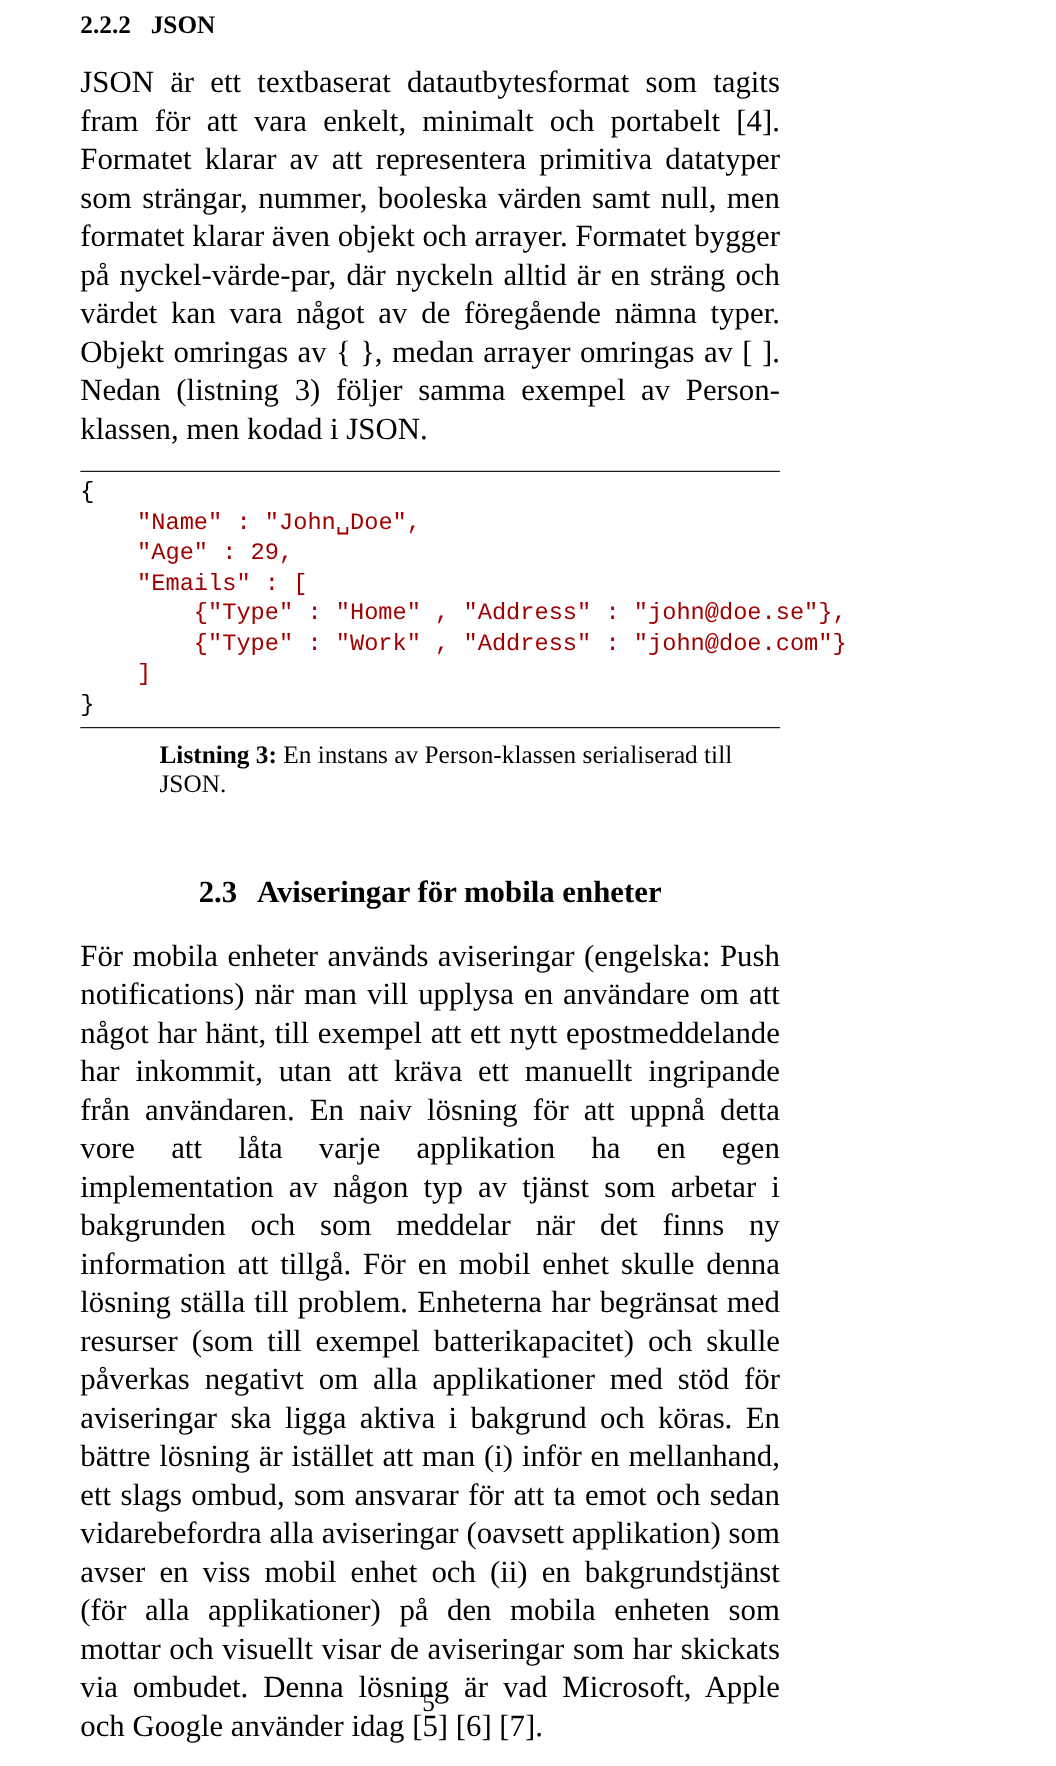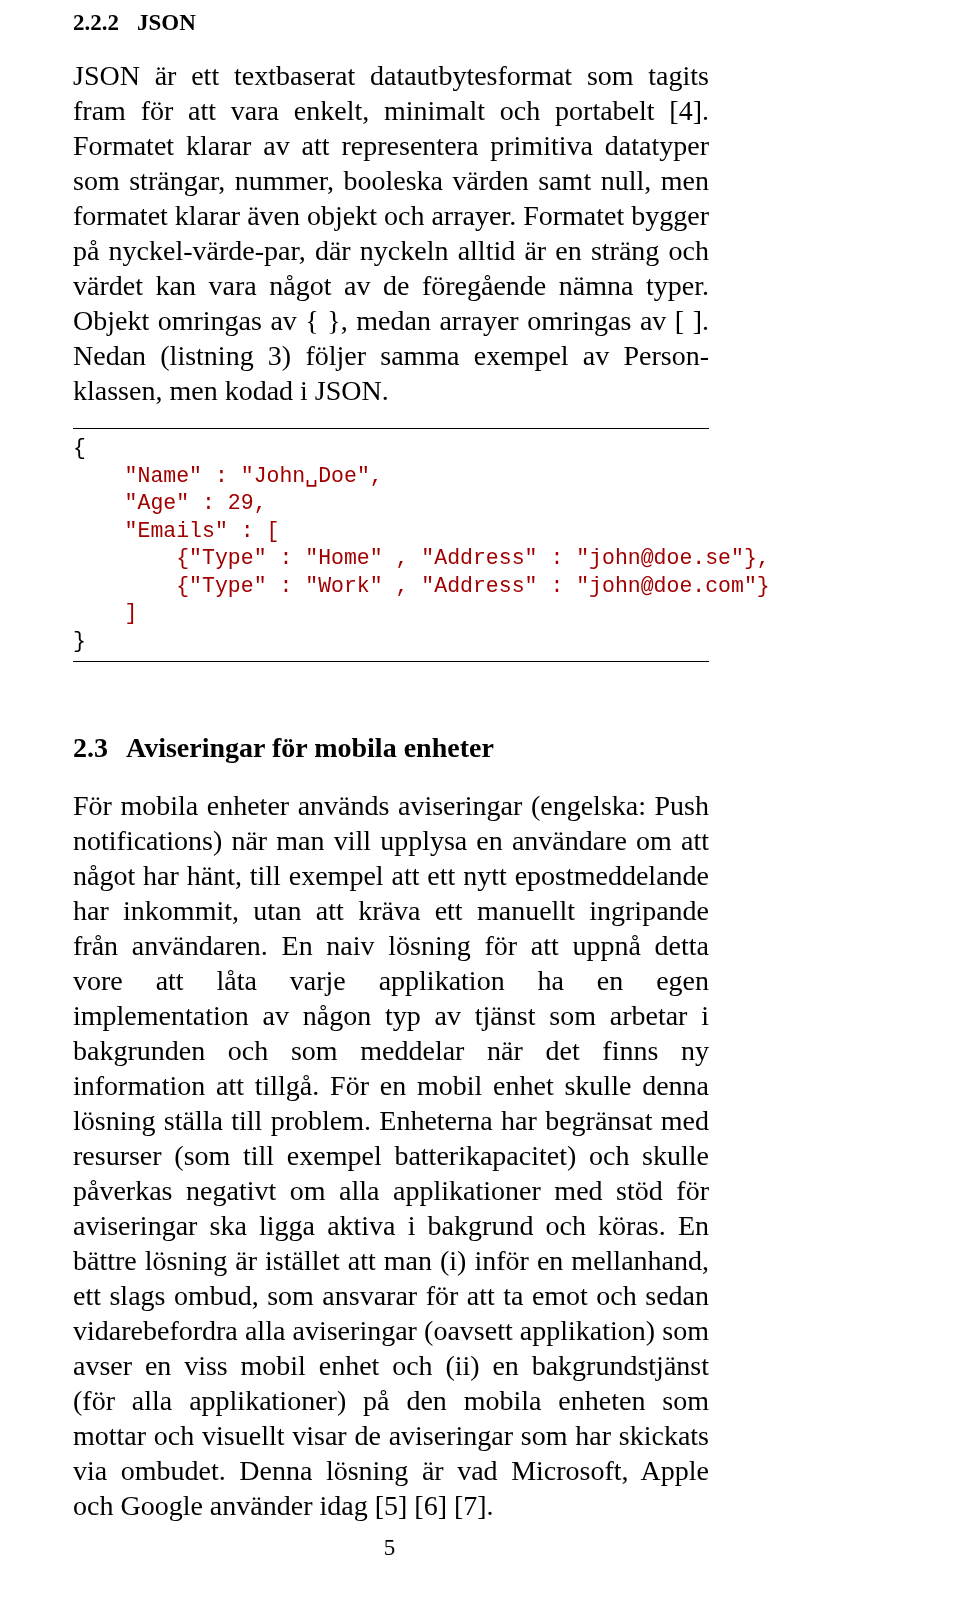--- a/index.html
+++ b/index.html
@@ -47,20 +47,21 @@
   pre.code .brace { color: #000; }
   .caption {
     font-size: 23px;
     margin: 12px 0 0 72px;
   }
   .caption b { font-weight: bold; }
   .h2 {
     font-weight: bold;
     font-size: 28px;
     margin: 70px 0 24px 0;
+    text-align: center;
   }
   .h2 .gap { display:inline-block; width:18px; }
   .pagenum {
     position: absolute;
     bottom: 44px;
     left: 0;
     width: 100%;
     text-align: center;
     font-size: 23px;
   }
@@ -80,20 +81,23 @@
     <hr class="hr">
     <pre class="code" id="code-listing"><span class="brace">{</span>
     "Name" : "John␣Doe",
     "Age" : 29,
     "Emails" : [
         {"Type" : "Home" , "Address" : "john@doe.se"},
         {"Type" : "Work" , "Address" : "john@doe.com"}
     ]
 <span class="brace">}</span></pre>
     <hr class="hr">
+    <div class="caption">
+      <b>Listning 3:</b><span> En instans av Person-klassen serialiserad till JSON.</span>
+    </div>
   </div>
 
   <div class="h2">
     <span>2.3</span><span class="gap"></span><span>Aviseringar för mobila enheter</span>
   </div>
 
   <p class="para">För mobila enheter används aviseringar (engelska: Push notifications) när man vill upplysa en användare om att något har hänt, till exempel att ett nytt epostmeddelande har inkommit, utan att kräva ett manuellt ingripande från användaren. En naiv lösning för att uppnå detta vore att låta varje applikation ha en egen implementation av någon typ av tjänst som arbetar i bakgrunden och som meddelar när det finns ny information att tillgå. För en mobil enhet skulle denna lösning ställa till problem. Enheterna har begränsat med resurser (som till exempel batterikapacitet) och skulle påverkas negativt om alla applikationer med stöd för aviseringar ska ligga aktiva i bakgrund och köras. En bättre lösning är istället att man (i) inför en mellanhand, ett slags ombud, som ansvarar för att ta emot och sedan vidarebefordra alla aviseringar (oavsett applikation) som avser en viss mobil enhet och (ii) en bakgrundstjänst (för alla applikationer) på den mobila enheten som mottar och visuellt visar de aviseringar som har skickats via ombudet. Denna lösning är vad Microsoft, Apple och Google använder idag [5] [6] [7].</p>
 
   <div class="pagenum">5</div>
 </div>

